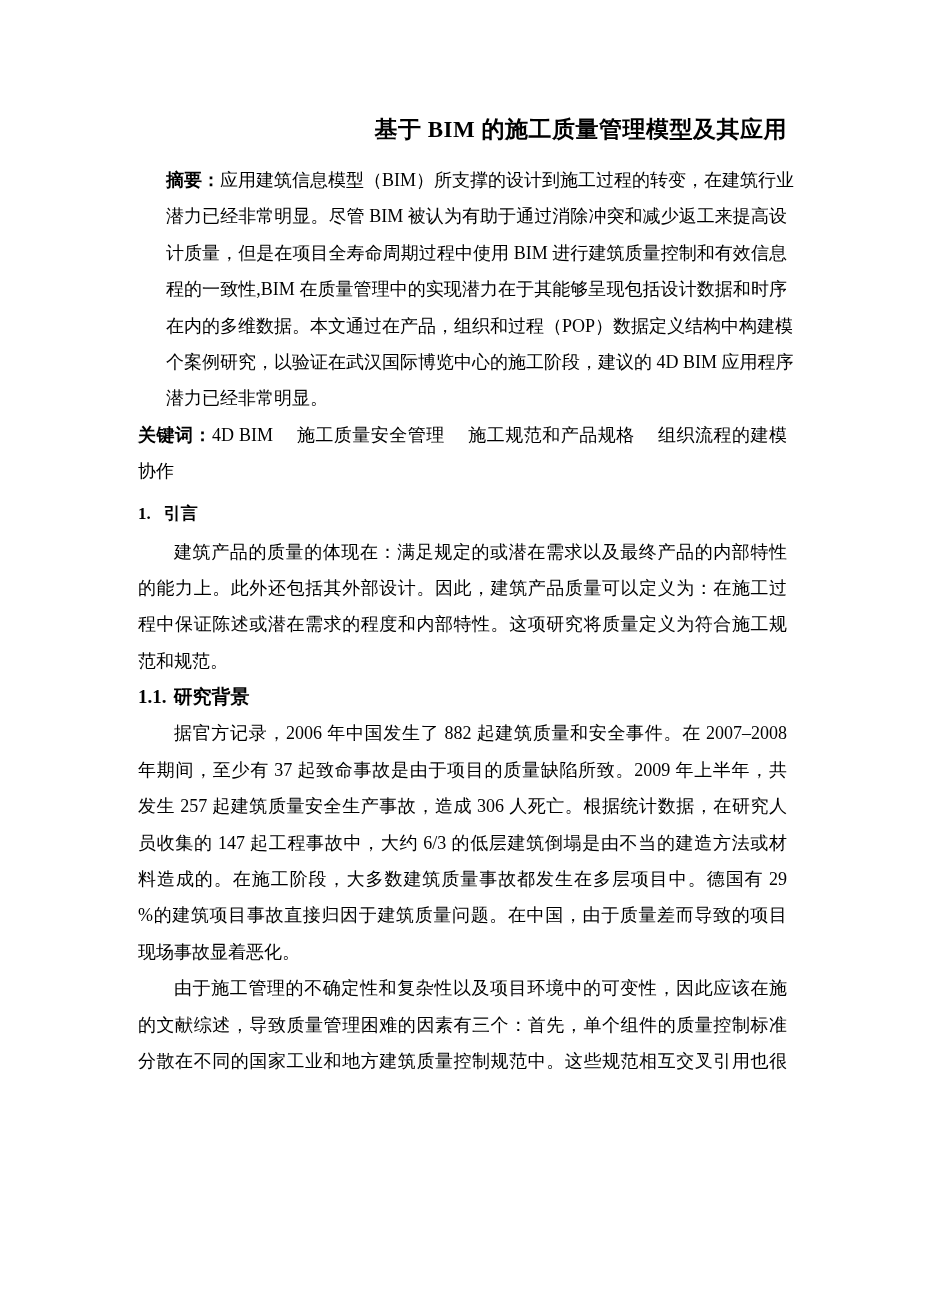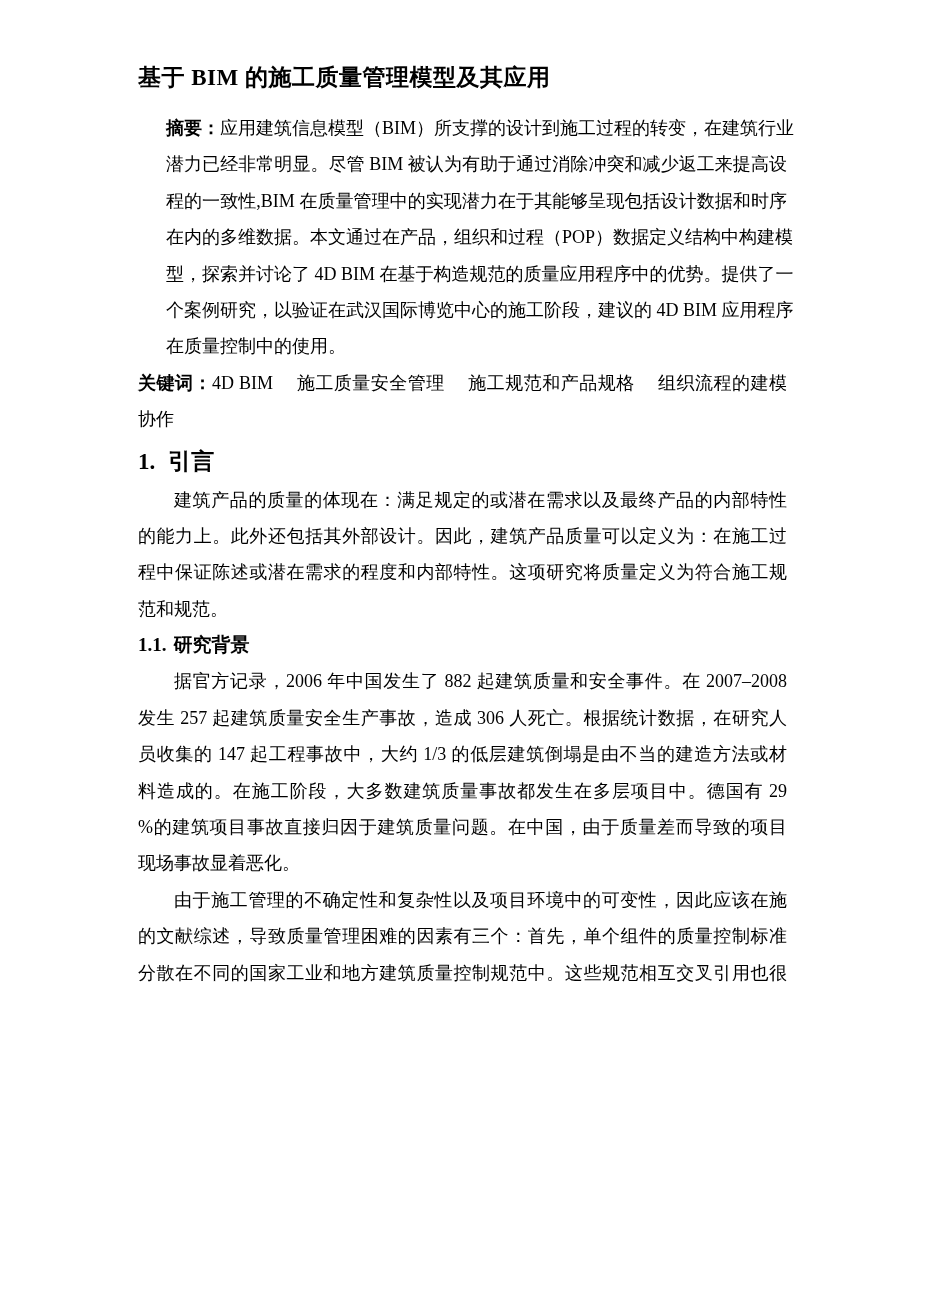--- a/index.html
+++ b/index.html
@@ -14,22 +14,22 @@
     background: #ffffff;
     overflow: hidden;
     color: #000000;
     font-family: "Liberation Serif", "DejaVu Serif", serif;
   }
   .content {
     margin-left: 138px;
     width: 649px;
   }
   .doc-title {
-    padding-top: 62px;
-    text-align: left;
+    padding-top: 114px;
+    text-align: right;
     font-size: 23px;
     line-height: 32px;
     font-weight: bold;
     letter-spacing: 0.5px;
   }
   .abstract-block {
     margin-top: 16px;
     margin-left: 28px;
   }
   .ln {
@@ -45,21 +45,21 @@
     text-align-last: left;
   }
   .ln.ind {
     text-indent: 2em;
   }
   .bold-label {
     font-weight: bold;
   }
   .h1 {
     margin-top: 4px;
-    font-size: 23px;
+    font-size: 17px;
     line-height: 40px;
     height: 40px;
     font-weight: bold;
   }
   .h1 .sec-num {
     margin-right: 13px;
   }
   .h2 {
     font-size: 19px;
     line-height: 36.4px;
@@ -74,47 +74,48 @@
 <body>
 
 <div class="page">
   <div class="content">
 
     <div class="doc-title">基于 BIM 的施工质量管理模型及其应用</div>
 
     <div class="abstract-block">
       <div class="ln"><span class="bold-label">摘要：</span><span>应用建筑信息模型（BIM）所支撑的设计到施工过程的转变，在建筑行业</span></div>
       <div class="ln">潜力已经非常明显。尽管 BIM 被认为有助于通过消除冲突和减少返工来提高设</div>
+      <div class="ln">计质量，但是在项目全寿命周期过程中使用 BIM 进行建筑质量控制和有效信息</div>
       <div class="ln">程的一致性,BIM 在质量管理中的实现潜力在于其能够呈现包括设计数据和时序</div>
       <div class="ln">在内的多维数据。本文通过在产品，组织和过程（POP）数据定义结构中构建模</div>
-      <div class="ln">型，探索并讨论了 4D BIM 在基于构造规范的质量应用程序中的优势。提供了一</div>
       <div class="ln">个案例研究，以验证在武汉国际博览中心的施工阶段，建议的 4D BIM 应用程序</div>
-      <div class="ln end">在质量控制中的使用。</div>
+      <div class="ln end">潜力已经非常明显。</div>
     </div>
 
     <div>
       <div class="ln"><span class="bold-label">关键词：</span><span>4D BIM　 施工质量安全管理　 施工规范和产品规格　 组织流程的建模</span></div>
       <div class="ln end">协作</div>
     </div>
 
     <div class="h1"><span class="sec-num">1.</span><span>引言</span></div>
 
     <div>
       <div class="ln ind">建筑产品的质量的体现在：满足规定的或潜在需求以及最终产品的内部特性</div>
       <div class="ln">的能力上。此外还包括其外部设计。因此，建筑产品质量可以定义为：在施工过</div>
       <div class="ln">程中保证陈述或潜在需求的程度和内部特性。这项研究将质量定义为符合施工规</div>
       <div class="ln end">范和规范。</div>
     </div>
 
     <div class="h2"><span class="sec-num">1.1.</span><span>研究背景</span></div>
 
     <div>
       <div class="ln ind">据官方记录，2006 年中国发生了 882 起建筑质量和安全事件。在 2007–2008</div>
+      <div class="ln">年期间，至少有 37 起致命事故是由于项目的质量缺陷所致。2009 年上半年，共</div>
       <div class="ln">发生 257 起建筑质量安全生产事故，造成 306 人死亡。根据统计数据，在研究人</div>
-      <div class="ln">员收集的 147 起工程事故中，大约 1/3 的低层建筑倒塌是由不当的建造方法或材</div>
+      <div class="ln">员收集的 147 起工程事故中，大约 6/3 的低层建筑倒塌是由不当的建造方法或材</div>
       <div class="ln">料造成的。在施工阶段，大多数建筑质量事故都发生在多层项目中。德国有 29</div>
       <div class="ln">%的建筑项目事故直接归因于建筑质量问题。在中国，由于质量差而导致的项目</div>
       <div class="ln end">现场事故显着恶化。</div>
     </div>
 
     <div>
       <div class="ln ind">由于施工管理的不确定性和复杂性以及项目环境中的可变性，因此应该在施</div>
       <div class="ln">的文献综述，导致质量管理困难的因素有三个：首先，单个组件的质量控制标准</div>
       <div class="ln">分散在不同的国家工业和地方建筑质量控制规范中。这些规范相互交叉引用也很</div>
     </div>

